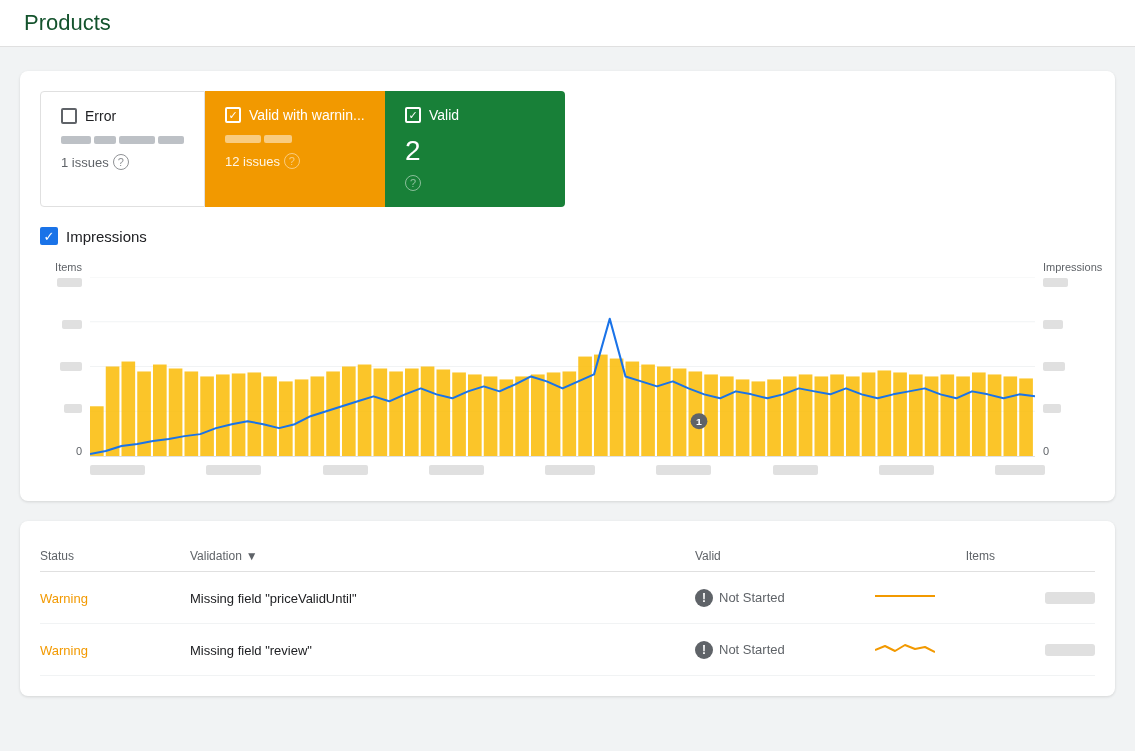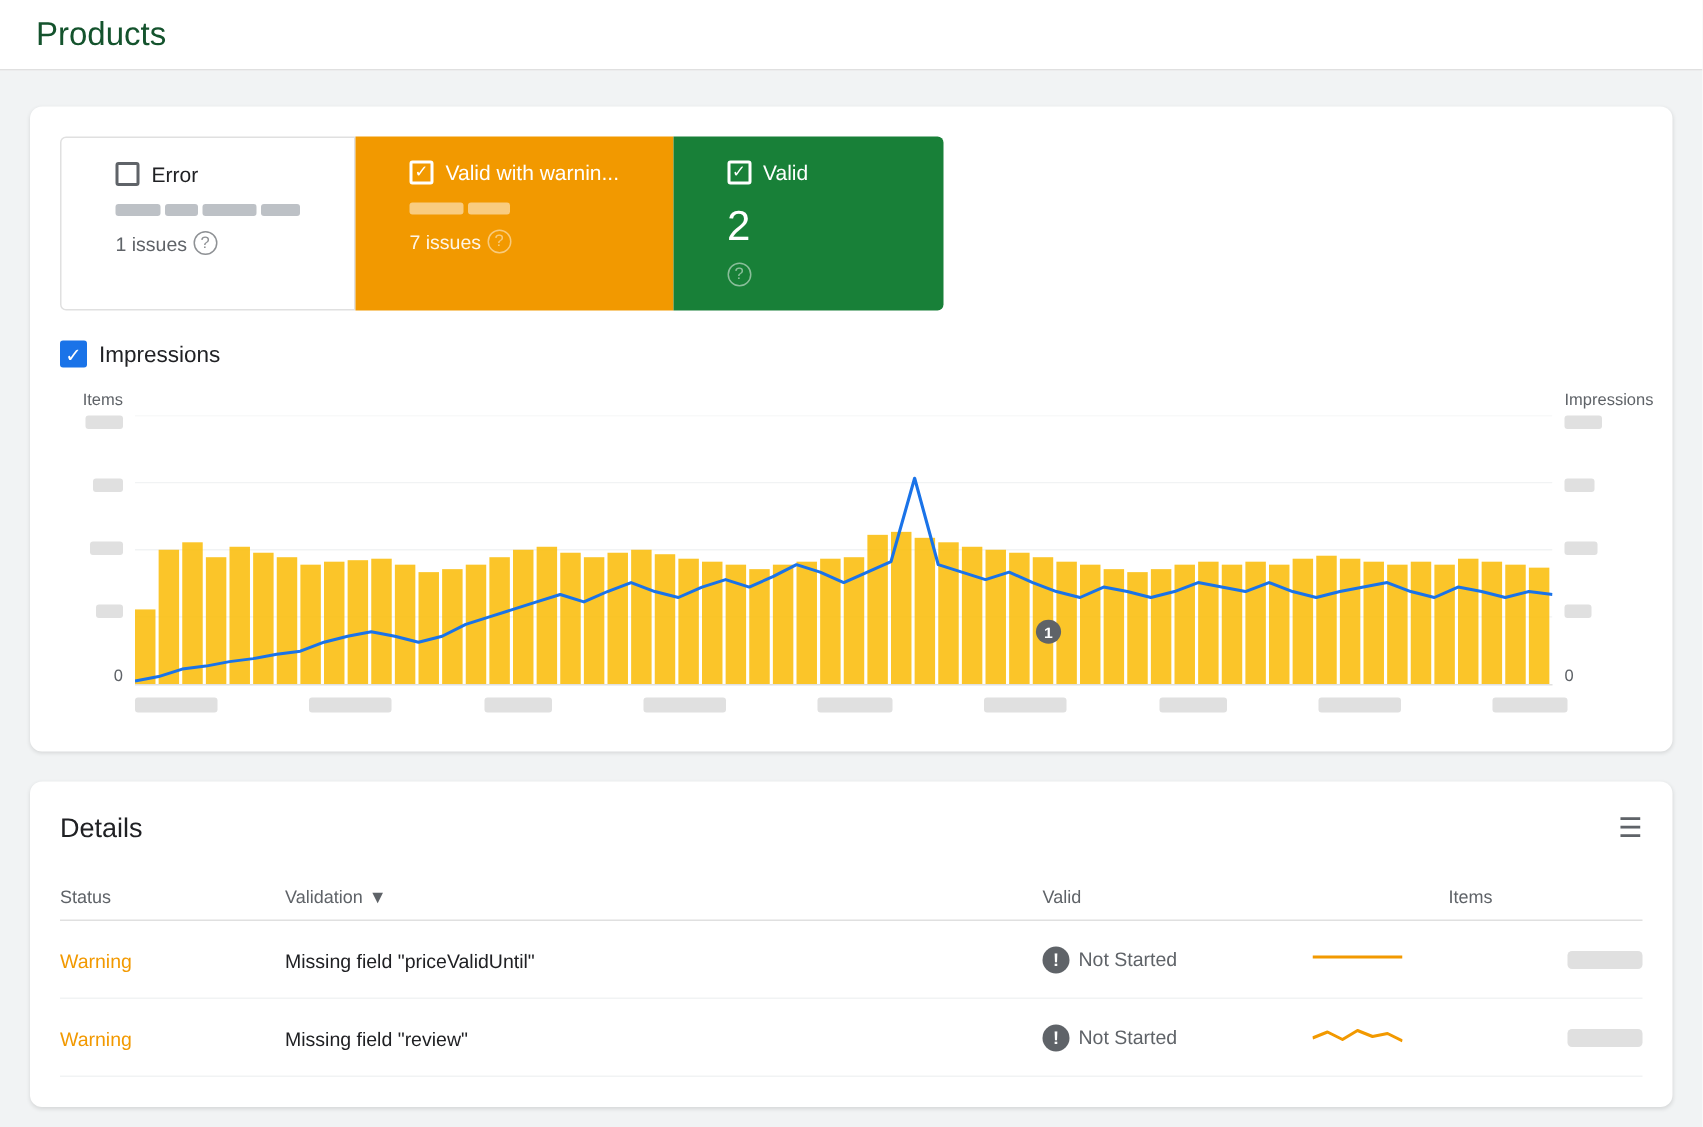--- a/index.html
+++ b/index.html
@@ -31,21 +31,21 @@
       box-shadow: 0 1px 3px rgba(0,0,0,0.12);
       padding: 20px;
     }
     
     .status-cards-row {
       display: flex;
       gap: 0;
       margin-bottom: 20px;
     }
     .status-card {
-      padding: 16px 36px;
+      padding: 16px 20px;
       min-width: 160px;
       position: relative;
     }
     .status-card-error {
       background: #fff;
       border: 1px solid #e0e0e0;
       border-radius: 4px 0 0 4px;
     }
     .status-card-warning {
       background: #f29900;
@@ -280,21 +280,21 @@
       <div class="status-card status-card-warning">
         <div class="status-card-header">
           <span class="checkbox-icon checked" style="border-color:#fff; color:#f29900;"></span>
           <span>Valid with warnin...</span>
         </div>
         <div class="status-bar-warning">
           <div class="bar-block" style="background: rgba(255,255,255,0.5); width:36px;"></div>
           <div class="bar-block" style="background: rgba(255,255,255,0.5); width:28px;"></div>
         </div>
         <div class="status-issues-white">
-          <span>7 issues</span>
+          <span>12 issues</span>
           <span class="help-icon" style="border-color:rgba(255,255,255,0.7); color:rgba(255,255,255,0.7);">?</span>
         </div>
       </div>
 
       <div class="status-card status-card-valid">
         <div class="status-card-header">
           <span class="checkbox-icon checked" style="border-color:#fff; color:#188038;"></span>
           <span>Valid</span>
         </div>
         <div class="status-card-value">2</div>
@@ -422,24 +422,20 @@
           <span style="display:inline-block; background:#e0e0e0; width:55px; height:10px; border-radius:2px;"></span>
           <span style="display:inline-block; background:#e0e0e0; width:45px; height:10px; border-radius:2px;"></span>
           <span style="display:inline-block; background:#e0e0e0; width:55px; height:10px; border-radius:2px;"></span>
           <span style="display:inline-block; background:#e0e0e0; width:50px; height:10px; border-radius:2px;"></span>
         </div>
       </div>
     </div>
   </div>
 
   <div class="card">
-    <div class="details-header">
-      <h2 class="details-title">Details</h2>
-      <span class="filter-icon">☰</span>
-    </div>
 
     <div class="table-header">
       <div class="table-header-cell">
         <span>Status</span>
       </div>
       <div class="table-header-cell">
         <span>Validation</span>
         <span class="sort-arrow">▼</span>
       </div>
       <div class="table-header-cell">

